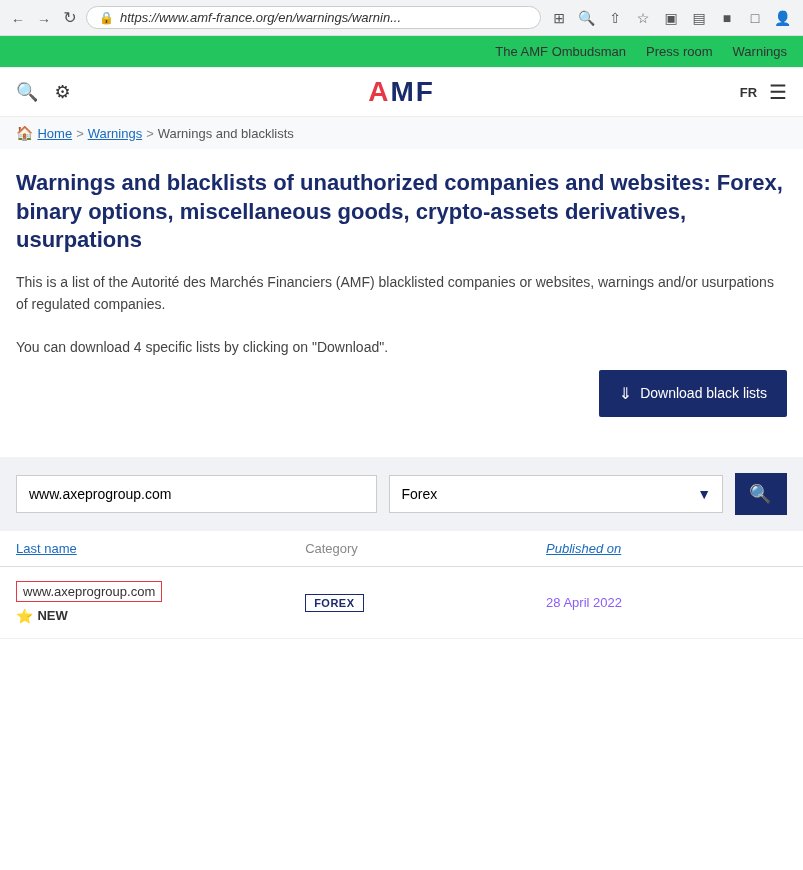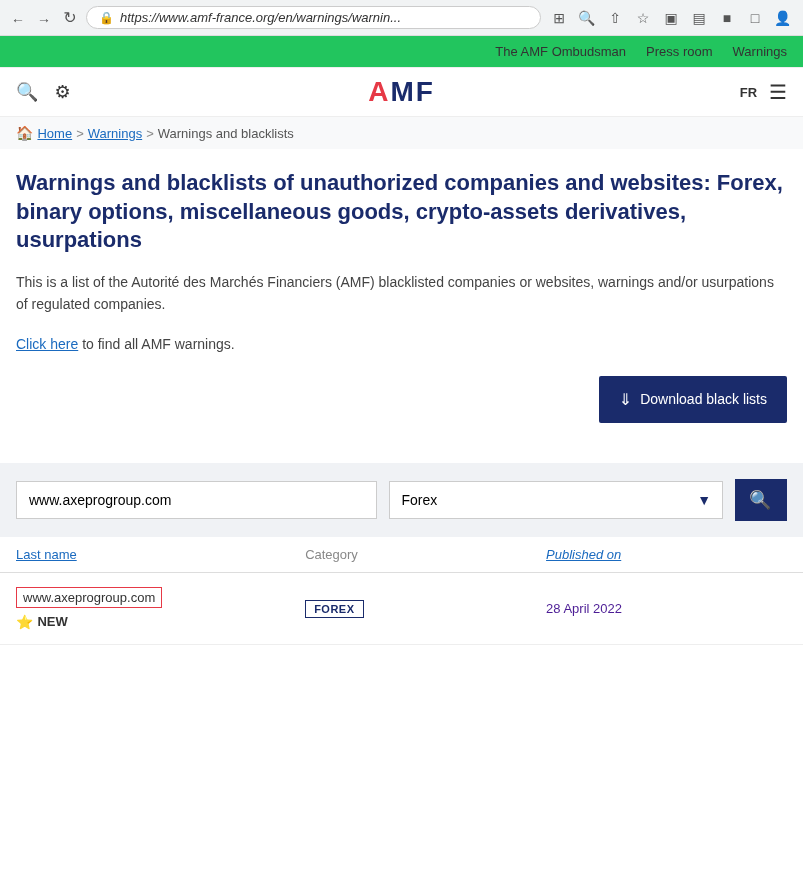--- a/index.html
+++ b/index.html
@@ -218,21 +218,21 @@
     }
     .row-category { flex: 1; }
     .category-badge {
       border: 1px solid #1a2b6b;
       color: #1a2b6b;
       font-size: 11px;
       font-weight: bold;
       padding: 2px 8px;
       letter-spacing: 0.5px;
     }
-    .row-published { flex: 1; font-size: 13px; color: #4c1d95; }
+    .row-published { flex: 1; font-size: 13px; color: #8b5cf6; }
 
     .new-badge-row { display: flex; align-items: center; gap: 4px; margin-top: 6px; }
     .star-icon { color: #f5a623; font-size: 14px; }
     .new-text { font-weight: bold; font-size: 13px; color: #333; }
   </style>
 </head>
 <body>
 
 <div class="browser-bar">
   <button class="nav-btn">←</button>
@@ -286,24 +286,22 @@
   <span>Warnings and blacklists</span>
 </div>
 
 <div class="main-content">
 
   <h1 class="page-title">Warnings and blacklists of unauthorized companies and websites: Forex, binary options, miscellaneous goods, crypto-assets derivatives, usurpations</h1>
 
   <p class="intro-text">This is a list of the Autorité des Marchés Financiers (AMF) blacklisted companies or websites, warnings and/or usurpations of regulated companies.</p>
 
 
-
-  <p class="click-here-text">
-    <a href="#" class="click-here-link">Click here</a><span> to find all AMF warnings.</span>
-  </p>
+  <p class="download-info">You can download 4 specific lists by clicking on "Download".</p>
+
 
   <div class="download-btn-row">
     <button class="download-black-btn">
       <span class="download-icon">⇓</span>
       <span>Download black lists</span>
     </button>
   </div>
 
 </div>
 

